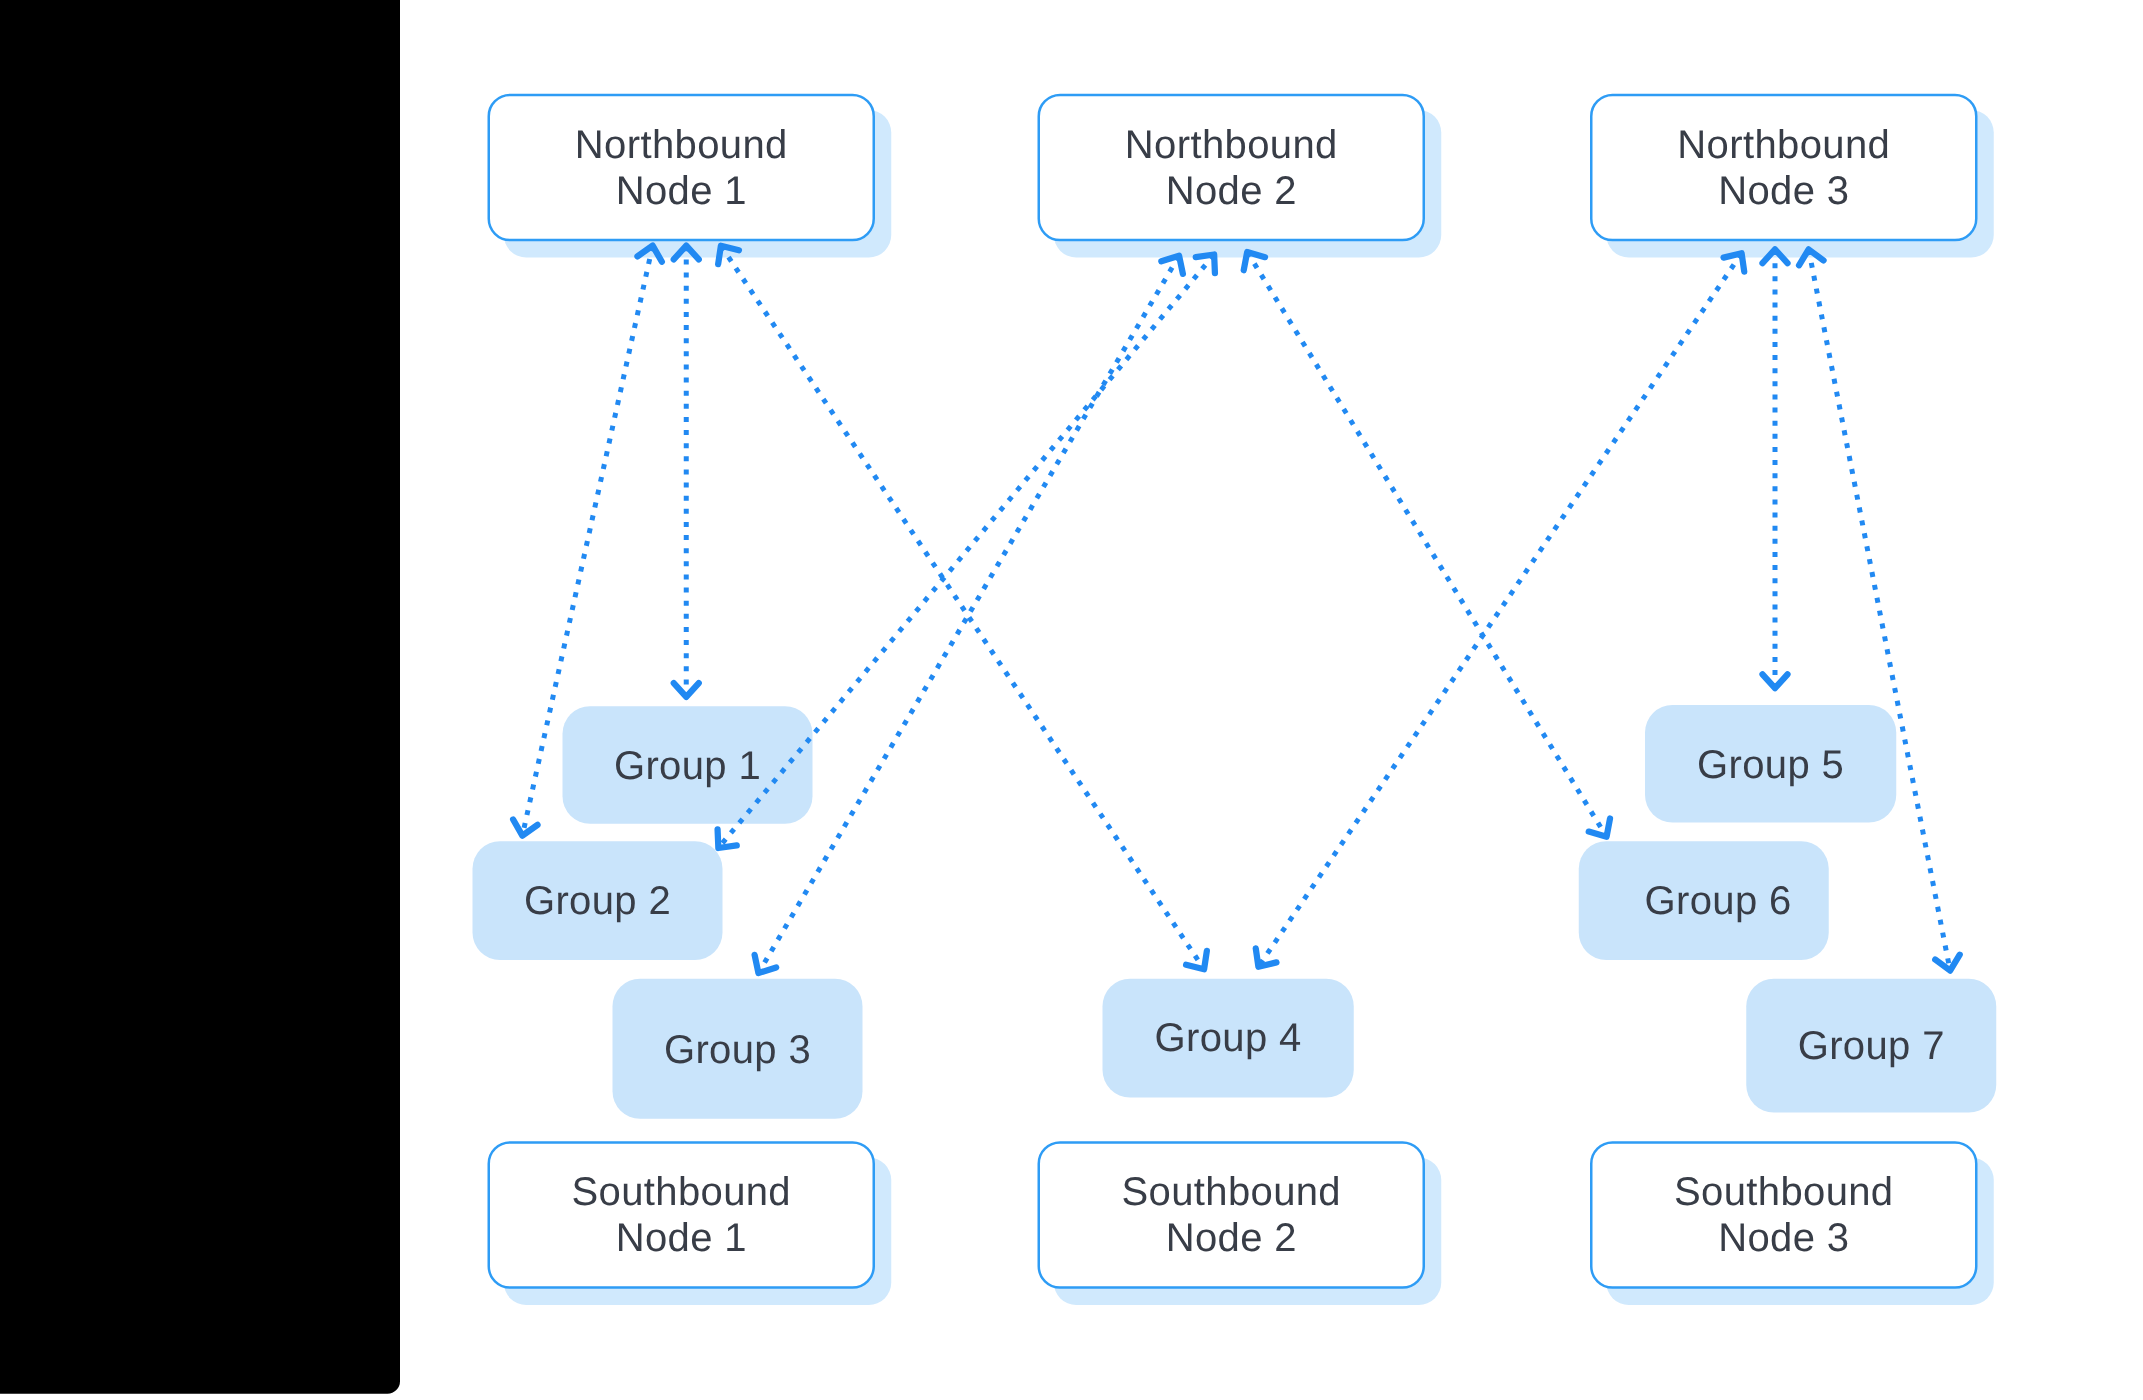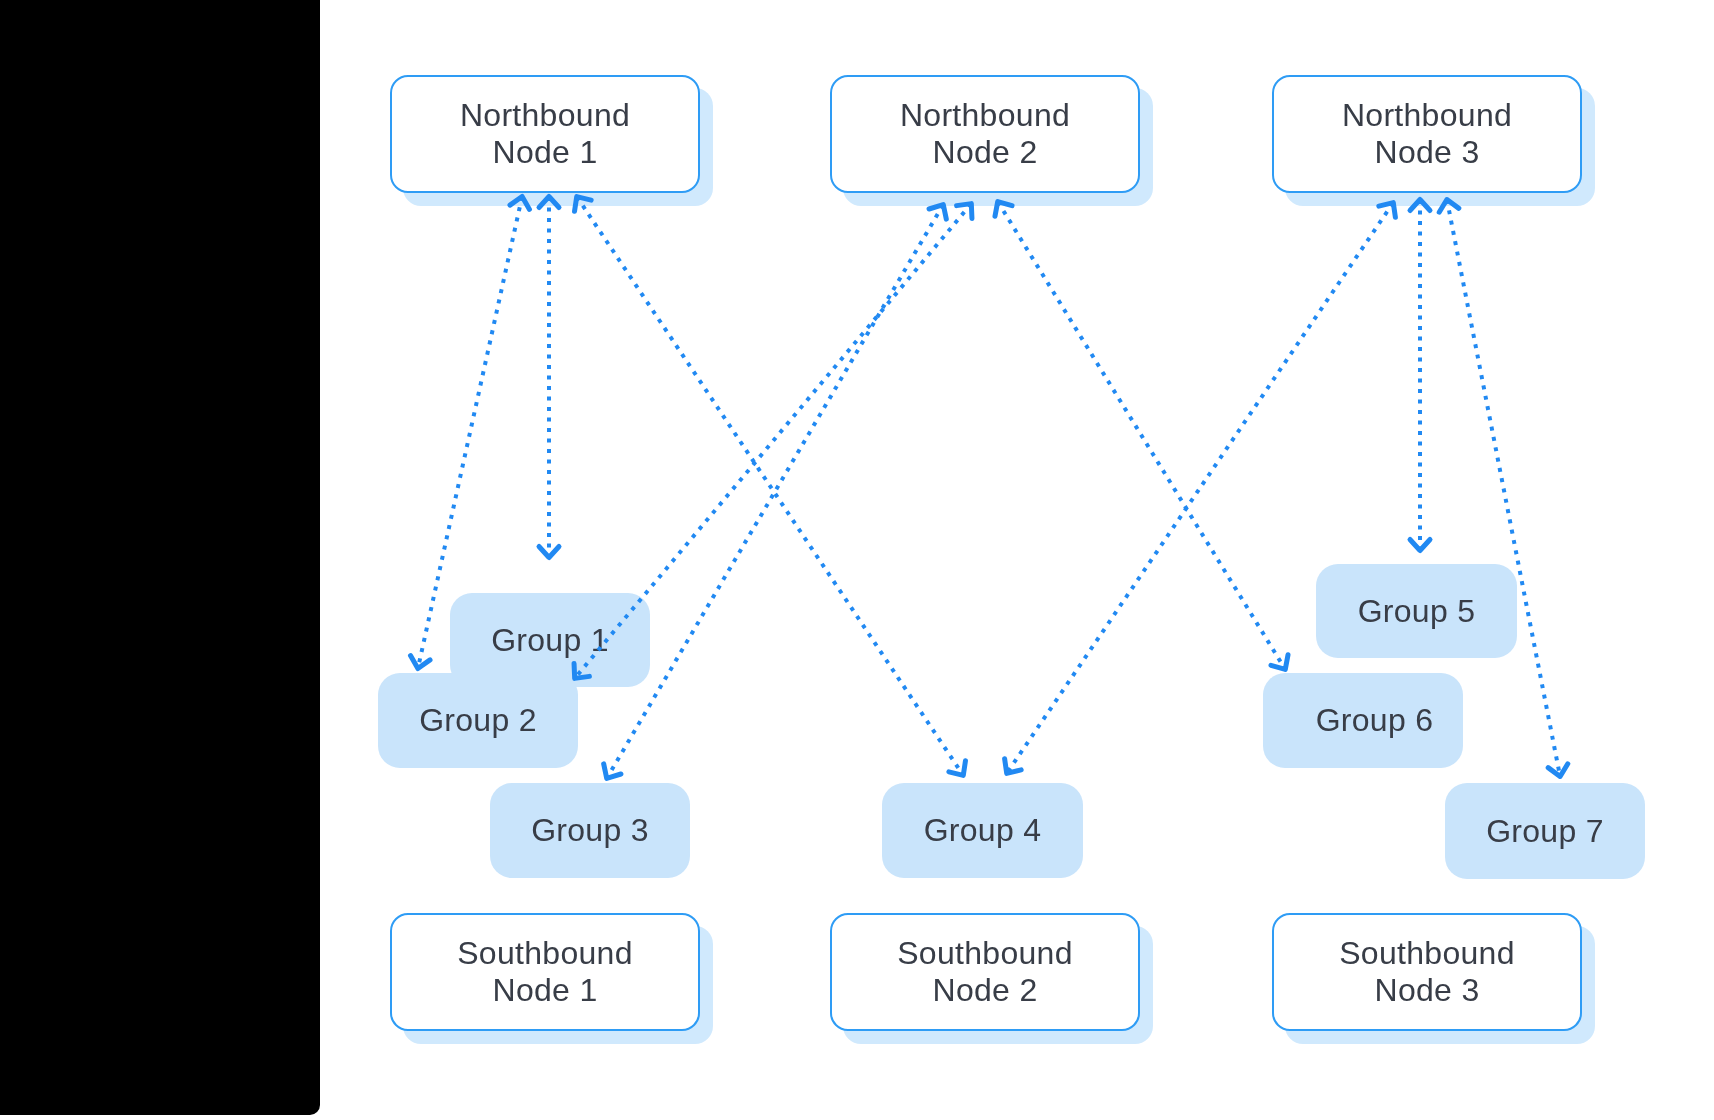--- a/index.html
+++ b/index.html
@@ -85,35 +85,35 @@
         <span>Node 1</span>
       </div>
       <div class="shape kind-node" style="left: 830px; top: 913px; width: 310px; height: 118px;">
         <span>Southbound</span>
         <span>Node 2</span>
       </div>
       <div class="shape kind-node" style="left: 1272px; top: 913px; width: 310px; height: 118px;">
         <span>Southbound</span>
         <span>Node 3</span>
       </div>
-      <div class="shape kind-group" style="left: 450px; top: 565px; width: 200px; height: 94px; margin-top: 28px;">
+      <div class="shape kind-group" style="left: 450px; top: 565px; width: 200px; height: 94px;">
         <span>Group 1</span>
       </div>
       <div class="shape kind-group" style="left: 378px; top: 673px; width: 200px; height: 95px;">
         <span>Group 2</span>
       </div>
-      <div class="shape kind-group" style="left: 490px; top: 783px; width: 200px; height: 95px;">
+      <div class="shape kind-group" style="left: 490px; top: 783px; width: 200px; height: 112px;">
         <span>Group 3</span>
       </div>
       <div class="shape kind-group" style="left: 882px; top: 783px; width: 201px; height: 95px;">
         <span>Group 4</span>
       </div>
       <div class="shape kind-group" style="left: 1316px; top: 564px; width: 201px; height: 94px;">
         <span>Group 5</span>
       </div>
       <div class="shape kind-group" style="left: 1263px; top: 673px; width: 200px; height: 95px; padding-left: 23px;">
         <span>Group 6</span>
       </div>
-      <div class="shape kind-group" style="left: 1397px; top: 783px; width: 200px; height: 96px; margin-left: 48px;">
+      <div class="shape kind-group" style="left: 1397px; top: 783px; width: 200px; height: 107px;">
         <span>Group 7</span>
       </div>
     </div>
 </div>
 
 </body></html>

